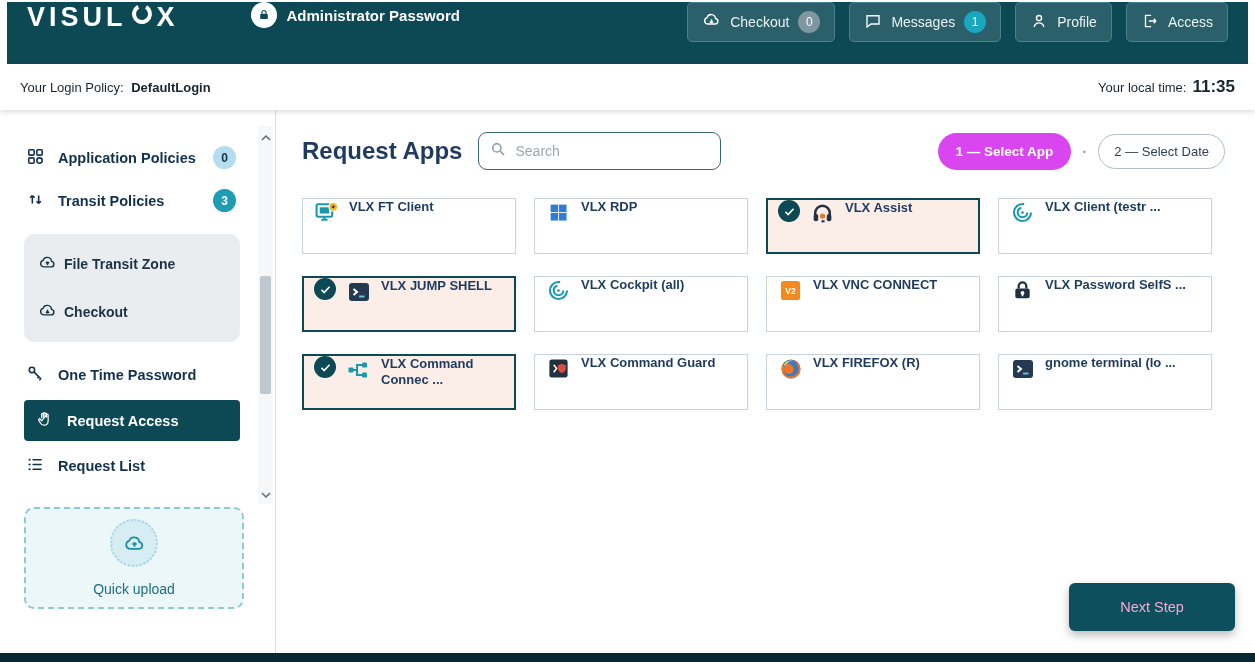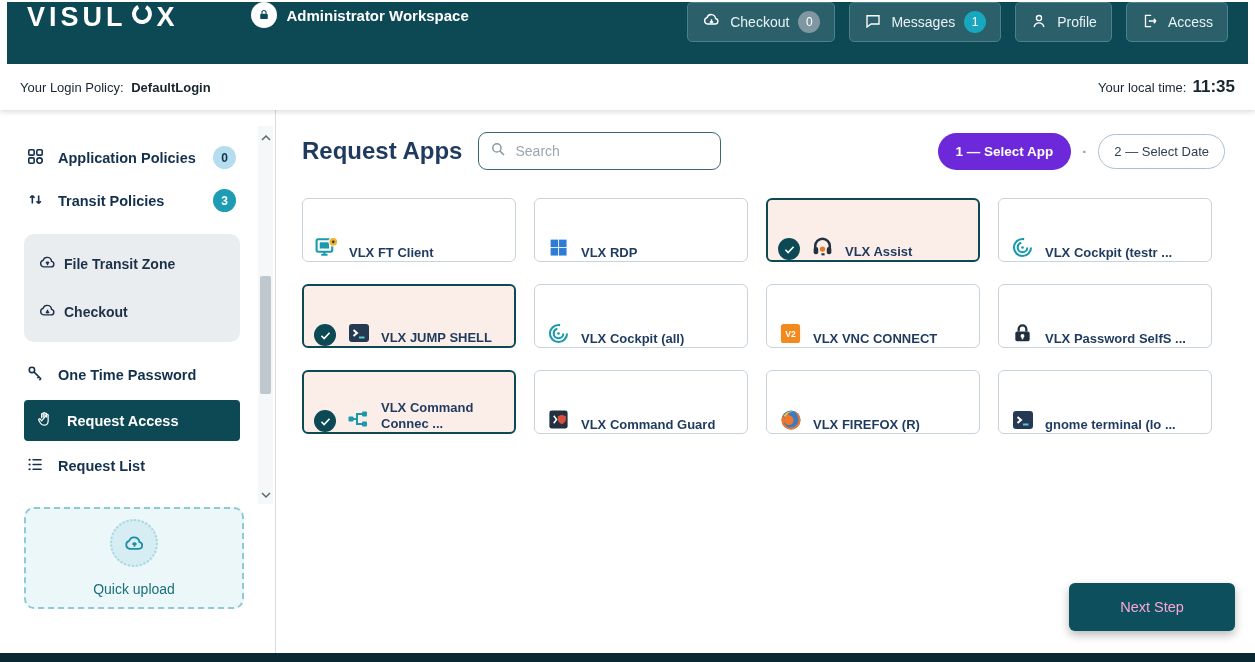--- a/index.html
+++ b/index.html
@@ -93,28 +93,28 @@
   .search-box {
     margin-left:16px; width:243px; height:38px;
     border:1.5px solid #3a6674; border-radius:9px;
     display:flex; align-items:center; gap:8px; padding:0 10px;
     background:#fff;
   }
   .search-box input { border:none; outline:none; font-size:14px; width:100%; color:#333; font-family:"Liberation Sans", sans-serif; background:transparent; }
   .search-box input::placeholder { color:#9aa7ae; }
   .steps { margin-left:auto; display:flex; align-items:center; gap:11px; }
   .step-pill { border-radius:999px; font-family:"Liberation Sans", sans-serif; cursor:pointer; }
-  .step-pill.active { background:#6d28d9; color:#fff; font-weight:bold; font-size:13.5px; padding:11px 18px; border:none; }
+  .step-pill.active { background:#d946ef; color:#fff; font-weight:bold; font-size:13.5px; padding:11px 18px; border:none; }
   .step-sep { color:#8ba0aa; font-weight:bold; font-size:15px; }
   .step-pill.inactive { background:#fff; border:1px solid #b0c0cb; color:#2e4154; font-size:13px; padding:9px 15px; }
   .apps-grid { margin-top:28px; display:grid; grid-template-columns:repeat(4,214px); gap:22px 18px; }
   .app-card {
-    height:64px; background:#fff;
-    border:1px solid #c9d3db; border-radius:6px;
-    display:flex; align-items:flex-end; gap:9px; padding:0 10px;
+    height:56px; background:#fff;
+    border:1px solid #c9d3db; border-radius:0;
+    display:flex; align-items:flex-start; gap:9px; padding:0 10px;
     cursor:pointer;
   }
   .app-card.selected { border:2px solid #0c4954; background:#fbeee8; }
   .check { width:22px; height:22px; border-radius:50%; background:#0c4954; display:flex; align-items:center; justify-content:center; flex:none; }
   .app-icon { width:27px; height:27px; flex:none; display:flex; align-items:center; justify-content:center; }
   .app-label { font-size:13px; font-weight:600; color:#1e3a5f; line-height:1.25; }
   .next-btn {
     position:absolute; right:20px; bottom:22px;
     width:166px; height:48px;
     background:#0d4f5c; color:#f9a8d4; border:none; border-radius:6px;
@@ -135,21 +135,21 @@
         </svg></span>
     <span>X</span>
   </div>
   <div class="workspace">
     <span class="lock-badge">
       <svg viewBox="0 0 24 24" width="14" height="14">
           <rect x="5.5" y="10" width="13" height="9" rx="2" fill="#0c4954"></rect>
           <path d="M8.5 10V7.8a3.5 3.5 0 0 1 7 0V10" fill="none" stroke="#0c4954" stroke-width="2"></path>
         </svg>
     </span>
-    <span>Administrator Workspace</span>
+    <span>Administrator Password</span>
   </div>
   <div class="header-actions">
     <button class="hbtn">
       <span><svg viewBox="0 0 24 24" width="19" height="19" fill="none" stroke="#fff" stroke-width="1.8">
             <path d="M7 16.5h9.5a3.5 3.5 0 0 0 .6-6.95A5.5 5.5 0 0 0 6.4 8.3 4.2 4.2 0 0 0 7 16.5z"></path>
             <path d="M12 10.5v4.8m0 0l-2-2m2 2l2-2"></path>
           </svg></span>
       <span>Checkout</span>
       <span class="hbadge gray">0</span>
     </button>
@@ -334,21 +334,21 @@
           <span class="app-label">VLX Assist</span>
         </div>
         <div class="app-card">
           <span class="app-icon">
             <svg viewBox="0 0 24 24" width="25" height="25" fill="none" stroke="#1a99ad" stroke-width="2">
               <circle cx="12" cy="12" r="8.2" stroke-dasharray="40 12"></circle>
               <circle cx="12" cy="12" r="4.6" stroke-dasharray="20 9"></circle>
               <circle cx="12" cy="12" r="1.3" fill="#1a99ad" stroke="none"></circle>
             </svg>
           </span>
-          <span class="app-label">VLX Cockpit (testr ...</span>
+          <span class="app-label">VLX Client (testr ...</span>
         </div>
         <div class="app-card selected">
           <span class="check">
             <svg viewBox="0 0 24 24" width="13" height="13" fill="none" stroke="#fff" stroke-width="3">
               <path d="M4.5 12.5l5 5L19.5 7"></path>
             </svg>
           </span>
           <span class="app-icon">
             <svg viewBox="0 0 24 24" width="24" height="24">
               <rect x="2" y="3" width="20" height="18" rx="3" fill="#253a52"></rect>

